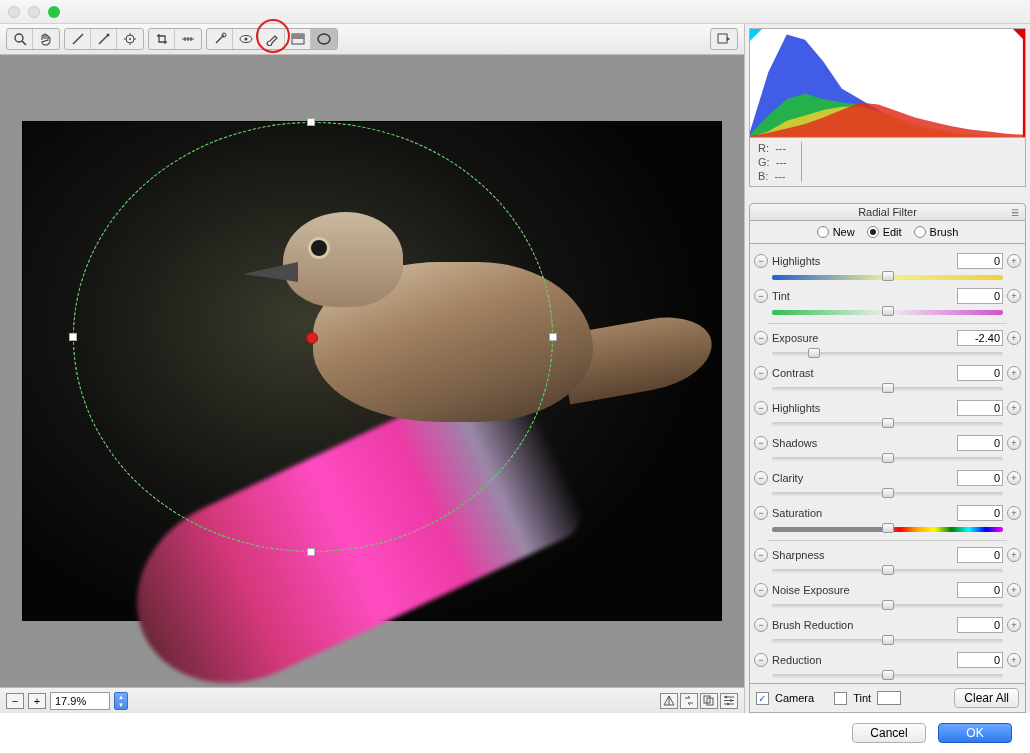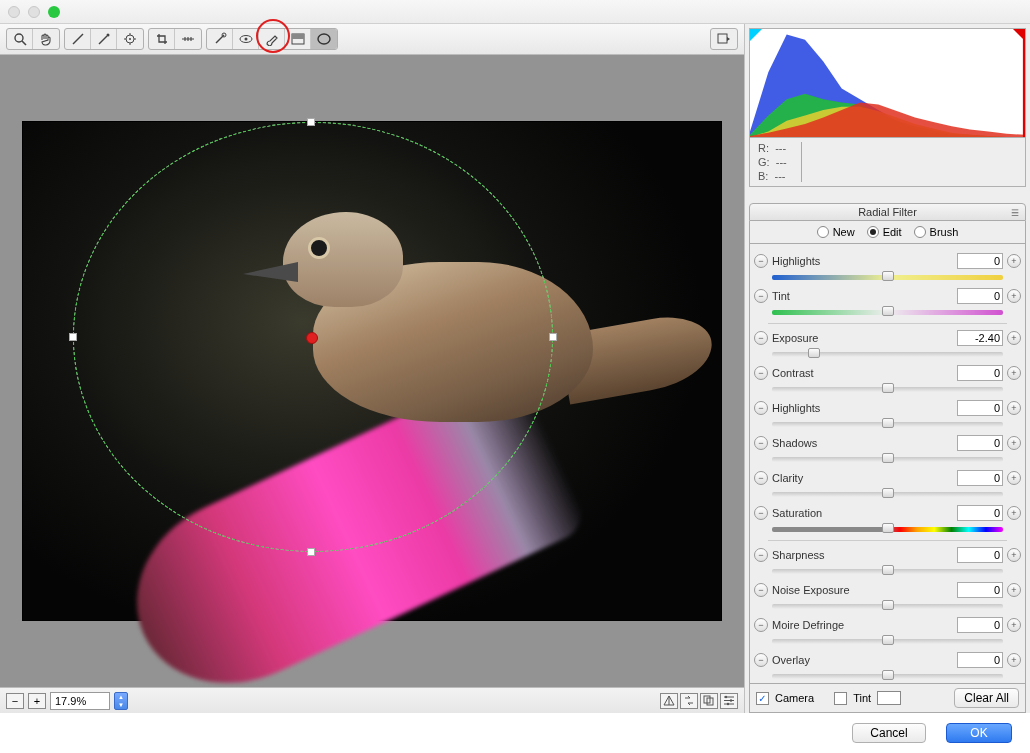--- a/index.html
+++ b/index.html
@@ -84,21 +84,21 @@
   .strack.saturation { background:linear-gradient(90deg,#888 0%,#888 48%, red,orange,yellow,green,cyan,blue,magenta);}
   .sdiv { border-top:1px solid #ccc; margin:6px 14px;}
 
   .overlay-row { border:1px solid #aaa; border-top:none; margin:0 4px; padding:4px 6px; background:#eee; display:flex; align-items:center; gap:6px; font-size:11px;}
   .cb { width:13px; height:13px; border:1px solid #888; background:#fff; display:flex; align-items:center; justify-content:center; font-size:10px; color:#1566e8;}
   .swatch { width:24px; height:14px; border:1px solid #888; background:#fff;}
   .btn { border:1px solid #b0b0b0; border-radius:4px; padding:2px 9px; font-size:12px; background:linear-gradient(#fdfdfd,#eaeaea); cursor:pointer;}
 
   
   .footer { height:40px; display:flex; align-items:center; justify-content:flex-end; gap:12px; padding:0 18px;}
-  .btn.primary { background:linear-gradient(#69a8ff,#2f7af0); color:#fff; border:1px solid #1b5ad0; width:66px; text-align:center;margin-left:8px;}
+  .btn.primary { background:linear-gradient(#69a8ff,#2f7af0); color:#fff; border:1px solid #1b5ad0; width:74px; text-align:center;}
   .btn.wide { width:74px; text-align:center;}
 </style>
 </head>
 <body>
 
 <div class="titlebar">
   <div class="traffic-lights">
     <div class="light red"></div>
     <div class="light yellow"></div>
     <div class="light green"></div>
@@ -407,32 +407,32 @@
           <span style="flex:1"></span>
           <input class="sval" value="0" style="">
           <span class="sbtn">+</span>
         </div>
         <div class="strack-wrap">
           <div class="strack "></div>
           <div class="sthumb" style="left:50%"></div>
         </div>
         <div class="srow">
           <span class="sbtn">−</span>
-          <span class="slabel">Moire Defringe</span>
-          <span style="flex:1"></span>
-          <input class="sval" value="0" style="">
-          <span class="sbtn">+</span>
-        </div>
-        <div class="strack-wrap">
-          <div class="strack "></div>
-          <div class="sthumb" style="left:50%"></div>
-        </div>
-        <div class="srow">
-          <span class="sbtn">−</span>
-          <span class="slabel">Overlay</span>
+          <span class="slabel">Brush Reduction</span>
+          <span style="flex:1"></span>
+          <input class="sval" value="0" style="">
+          <span class="sbtn">+</span>
+        </div>
+        <div class="strack-wrap">
+          <div class="strack "></div>
+          <div class="sthumb" style="left:50%"></div>
+        </div>
+        <div class="srow">
+          <span class="sbtn">−</span>
+          <span class="slabel">Reduction</span>
           <span style="flex:1"></span>
           <input class="sval" value="0" style="">
           <span class="sbtn">+</span>
         </div>
         <div class="strack-wrap">
           <div class="strack "></div>
           <div class="sthumb" style="left:50%"></div>
         </div>
       </div>
 

